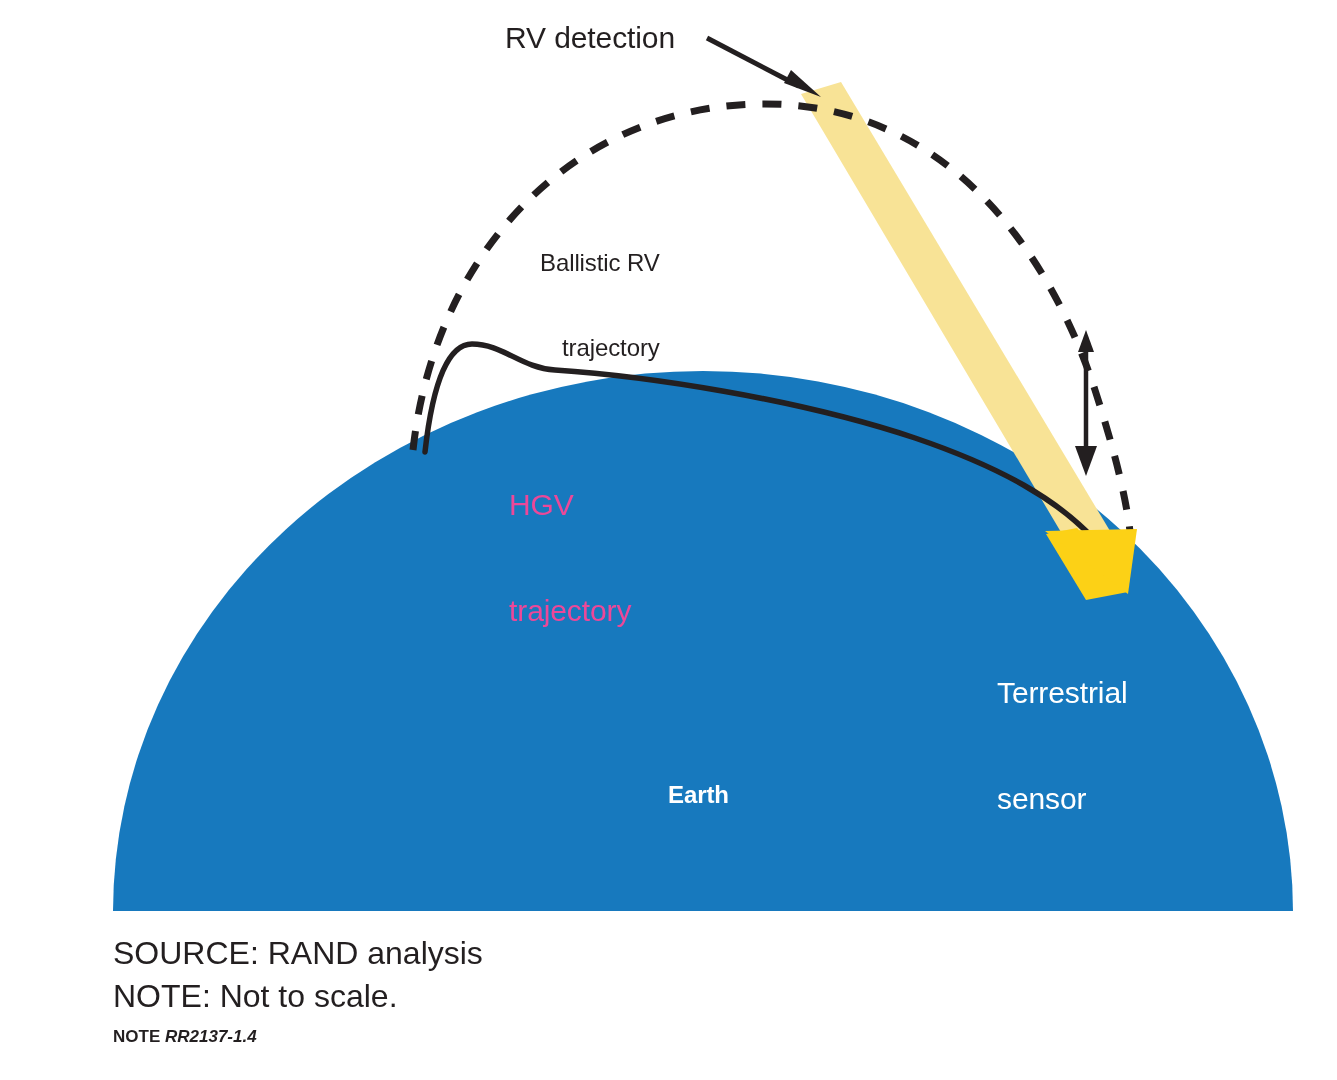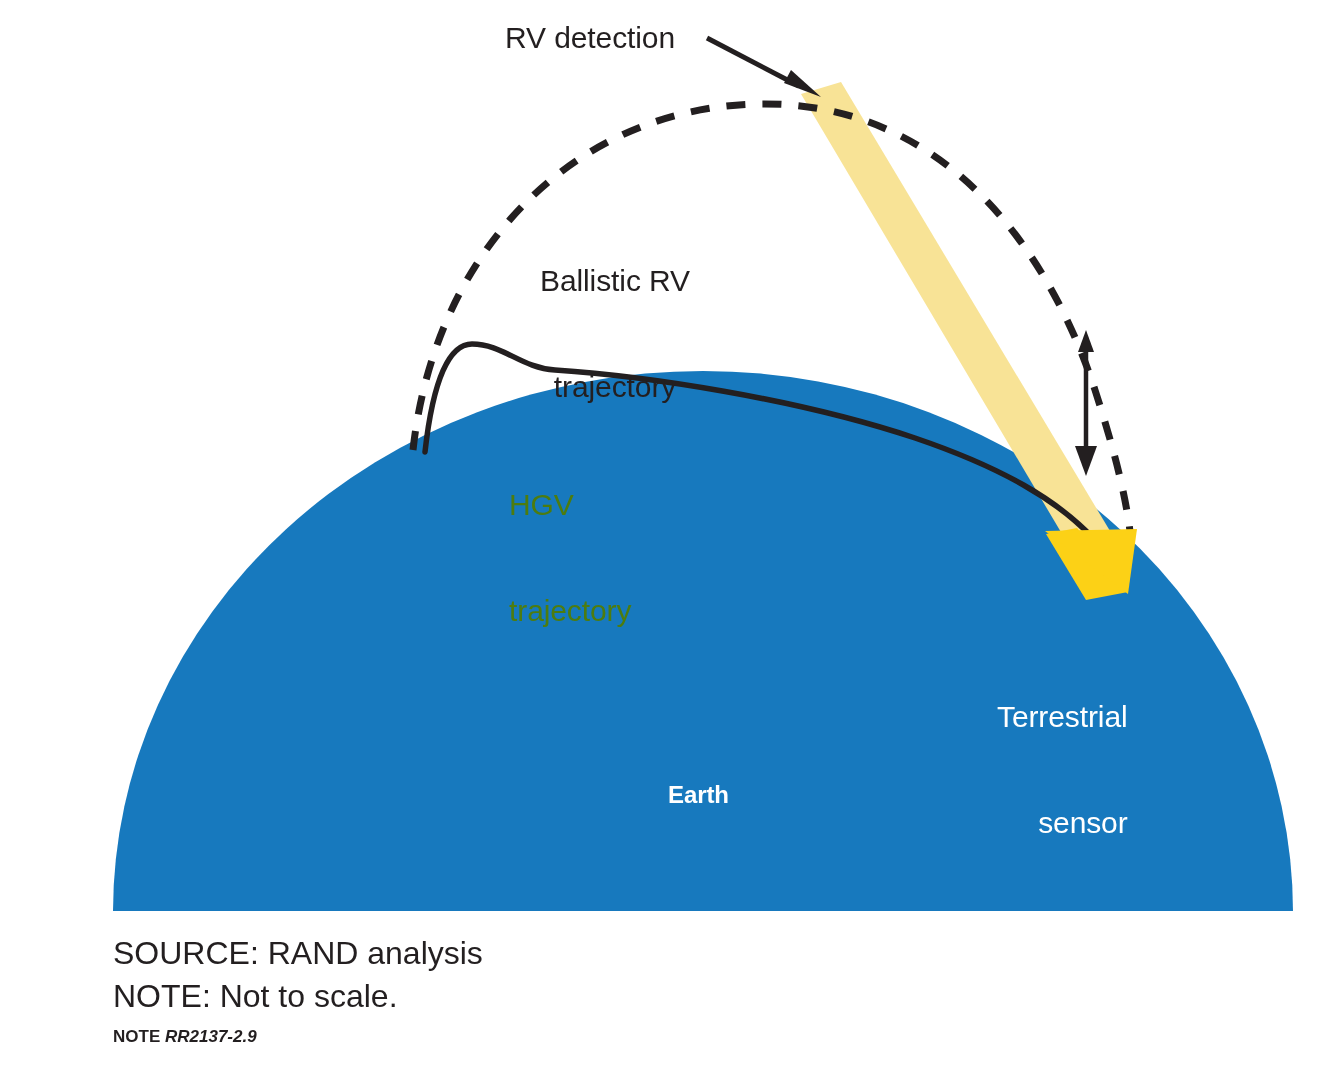--- a/index.html
+++ b/index.html
@@ -43,36 +43,35 @@
   }
   #label-hgv-detection {
     left: 1069px;
     top: 324px;
     font-size: 30px;
     color: #231f20;
   }
   #label-ballistic {
     left: 505px;
     top: 192px;
-    font-size: 30px;
+    font-size: 24px;
     color: #231f20;
-    text-align: center;
+    text-align: right;
   }
   #label-hgv-traj {
     left: 474px;
     top: 416px;
     font-size: 30px;
-    color: #4d7c0f;
+    color: #ec4899;
   }
   #label-terrestrial {
     left: 962px;
-    top: 628px;
+    top: 604px;
     font-size: 30px;
     color: #ffffff;
-    text-align: right;
   }
   #label-earth {
     left: 633px;
     top: 781px;
     font-size: 24px;
     font-weight: bold;
     color: #ffffff;
   }
   #footer {
     position: absolute;
@@ -156,16 +155,16 @@
   <div class="lbl" id="label-terrestrial">
     <div>Terrestrial</div>
     <div>sensor</div>
   </div>
 
   <div class="lbl" id="label-earth">Earth</div>
 
   <div id="footer">
     <div class="foot-line">SOURCE: RAND analysis</div>
     <div class="foot-line">NOTE: Not to scale.</div>
-    <div class="foot-line" id="footer-credit"><span class="rand-mark">NOTE</span><span> </span><span class="rand-id">RR2137-2.9</span></div>
+    <div class="foot-line" id="footer-credit"><span class="rand-mark">NOTE</span><span> </span><span class="rand-id">RR2137-1.4</span></div>
   </div>
 
 </div>
 
 </body></html>

